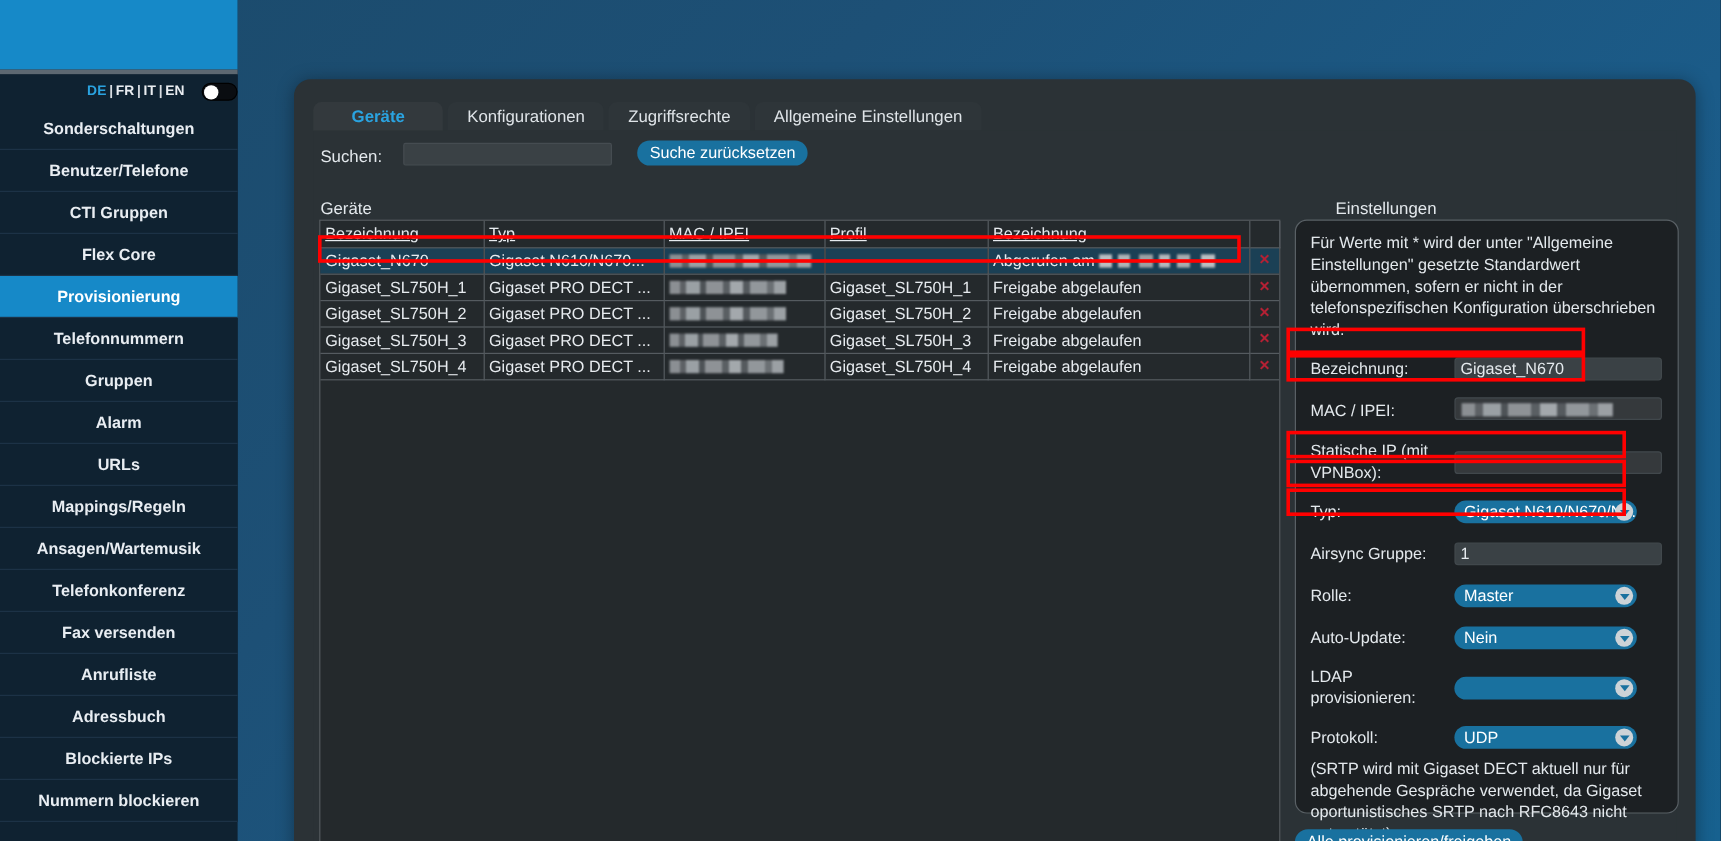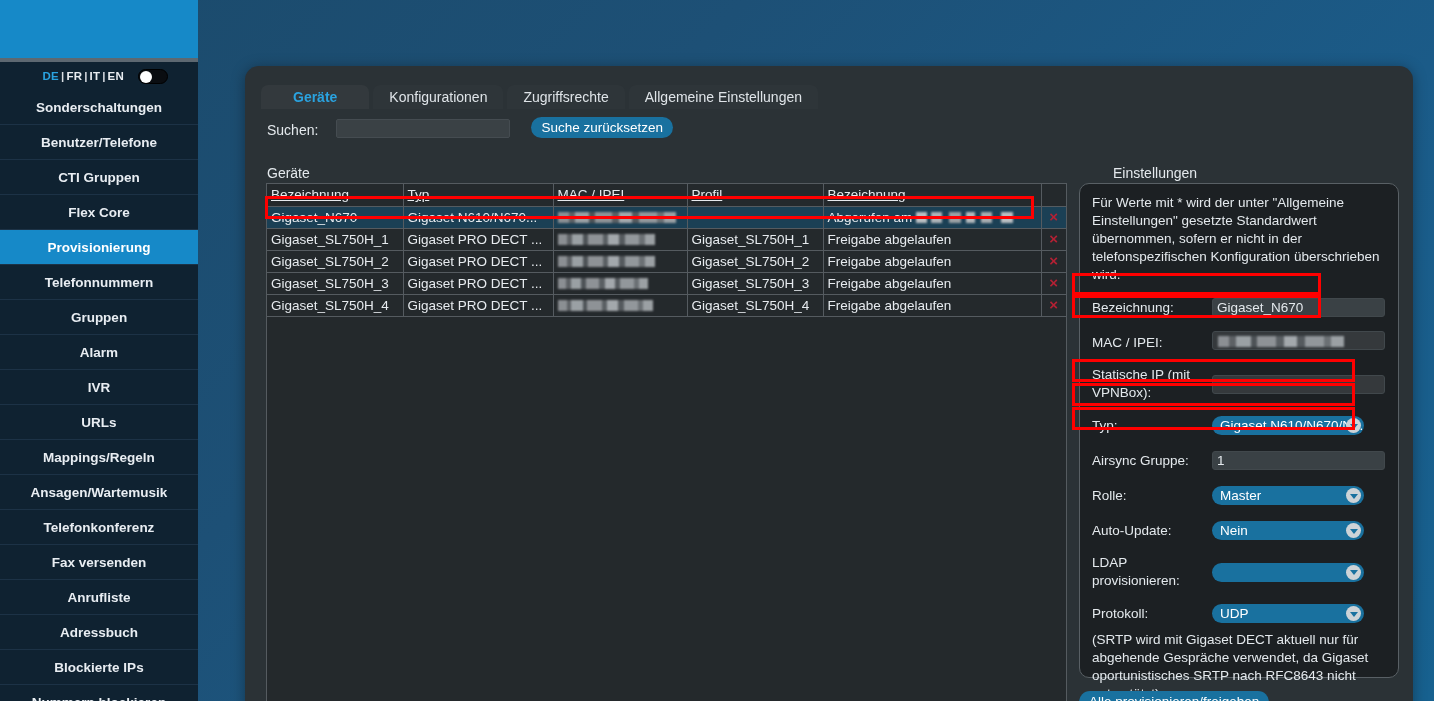--- a/index.html
+++ b/index.html
@@ -24,21 +24,21 @@
     z-index: 20;
   }
   #brand-block {
     height: 58px; width: 198px;
     background: #1689c8;
   }
   #brand-rule { height: 4px; width: 198px; background: #5d6871; }
   #lang-bar {
     height: 28px; width: 198px;
     display: flex; align-items: center; justify-content: flex-end;
-    padding-right: 30px;
+    padding-right: 0;
     background: #0f2231;
     font-size: 11.5px; font-weight: bold;
     color: #e9edf1; letter-spacing: .2px;
   }
   #lang-bar .langs { margin-right: 14px; }
   #lang-bar .lang-active { color: #2aa3e0; }
   #lang-bar .sep { color: #d8dde2; margin: 0 2px; }
   .toggle-switch {
     width: 30px; height: 15px; border-radius: 8px;
     background: #0a0d11; position: relative; display: inline-block;
@@ -291,23 +291,20 @@
           <span>Provisionierung</span>
         </div>
         <div class="nav-item">
           <span>Telefonnummern</span>
         </div>
         <div class="nav-item">
           <span>Gruppen</span>
         </div>
         <div class="nav-item">
           <span>Alarm</span>
-        </div>
-        <div class="nav-item">
-          <span>IVR</span>
         </div>
         <div class="nav-item">
           <span>URLs</span>
         </div>
         <div class="nav-item">
           <span>Mappings/Regeln</span>
         </div>
         <div class="nav-item">
           <span>Ansagen/Wartemusik</span>
         </div>

